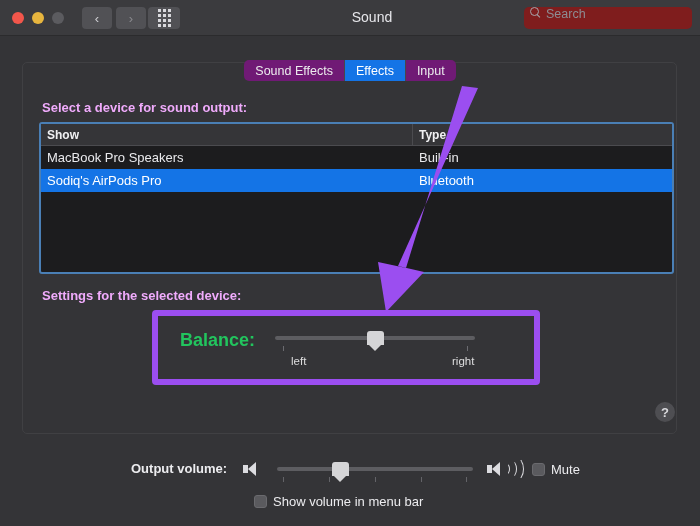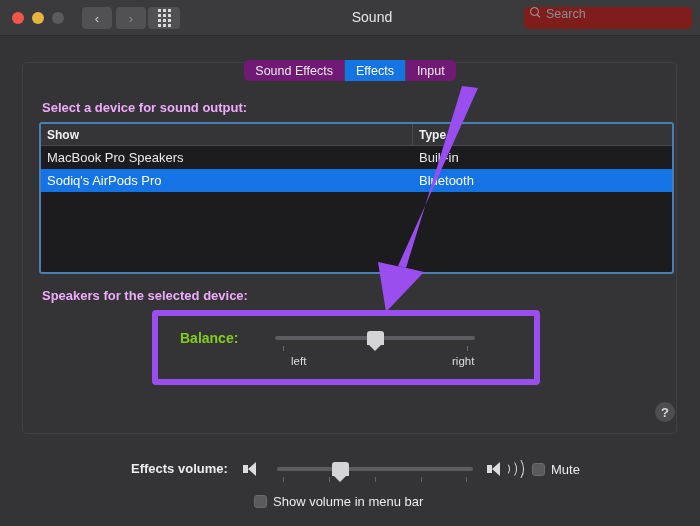--- a/index.html
+++ b/index.html
@@ -245,22 +245,22 @@
 
   .balance-row {
     position: absolute;
     left: 180px;
     top: 330px;
     width: 300px;
   }
   .balance-label {
     position: absolute;
     left: 0; top: 0;
-    color: #84cc16;
-    font-size: 14px;
+    color: #22c55e;
+    font-size: 18px;
     font-weight: bold;
   }
 
   .slider {
     position: absolute;
   }
   .track {
     position: absolute;
     left: 0; top: 0;
     height: 4px;
@@ -480,40 +480,40 @@
       <div class="c name">MacBook Pro Speakers</div>
       <div class="c type">Built-in</div>
     </div>
 
     <div class="trow selected">
       <div class="c name">Sodiq's AirPods Pro</div>
       <div class="c type">Bluetooth</div>
     </div>
   </div>
 
-  <div class="sectionlabel lbl-settings">Speakers for the selected device:</div>
+  <div class="sectionlabel lbl-settings">Settings for the selected device:</div>
 
   <div class="balance-highlight"></div>
 
   <div class="balance-row">
     <div class="balance-label">Balance:</div>
 
     <div class="slider" style="left:95px; top:6px; width:200px;">
       <div class="track" id="balance-track"></div>
       <div class="thumb" id="balance-thumb" style="left:100px;"></div>
       <div class="tick" style="left:8px;"></div>
       <div class="tick" style="left:192px;"></div>
       <div class="endlabel" style="left:16px;">left</div>
       <div class="endlabel" style="left:177px;">right</div>
     </div>
   </div>
 
   <div class="helpbtn">?</div>
 
-  <div class="outvol-label">Effects volume:</div>
+  <div class="outvol-label">Output volume:</div>
 
   <div class="spk" style="left:243px; top:462px;">
     <span class="body"></span>
       <span class="cone"></span>
   </div>
 
   <div class="vol-track"></div>
   <div class="vol-thumb"></div>
   <div class="vol-tick" style="left:283px;"></div>
   <div class="vol-tick" style="left:329px;"></div>

